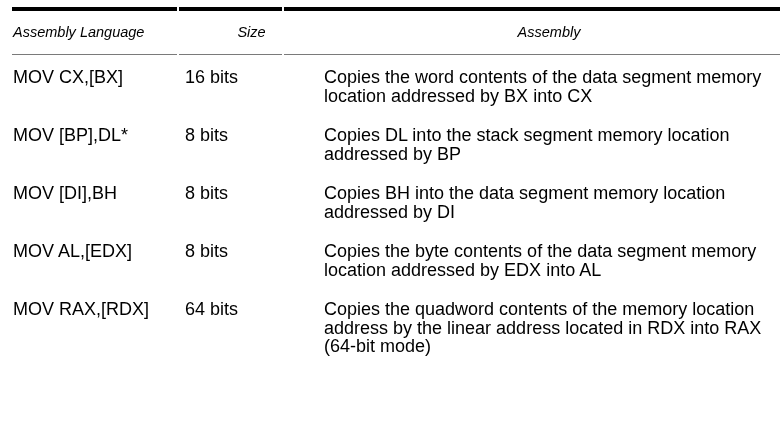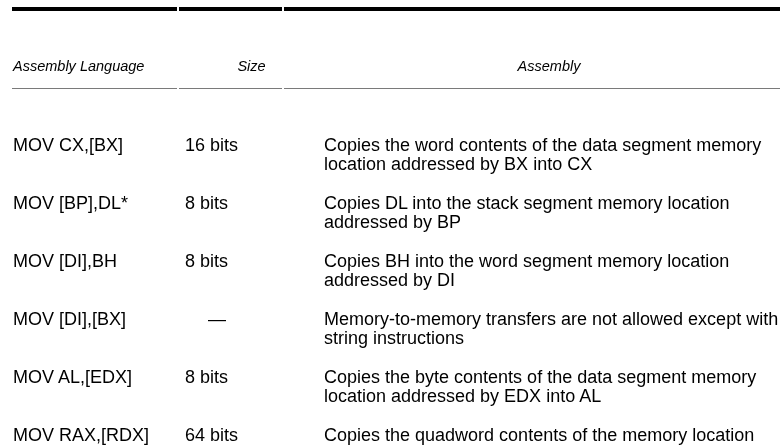--- a/index.html
+++ b/index.html
@@ -44,21 +44,20 @@
     width: 2px;
     background: #ffffff;
   }
   .rule-top .gap.g1, .rule-head .gap.g1 { left: 165px; }
   .rule-top .gap.g2, .rule-head .gap.g2 { left: 270px; }
 
   table.moves {
     width: 100%;
     border-collapse: collapse;
     table-layout: fixed;
-    margin-top: 34px;
   }
 
   col.c-asm  { width: 172px; }
   col.c-size { width: 134px; }
   col.c-op   { width: 462px; }
 
   thead th {
     font-style: italic;
     font-weight: normal;
     font-size: 14.5px;
@@ -133,26 +132,21 @@
         <td class="op">Copies the word contents of the data segment memory location addressed by BX into CX</td>
       </tr>
       <tr>
         <td class="asm">MOV [BP],DL*</td>
         <td class="size">8 bits</td>
         <td class="op">Copies DL into the stack segment memory location addressed by BP</td>
       </tr>
       <tr>
         <td class="asm">MOV [DI],BH</td>
         <td class="size">8 bits</td>
-        <td class="op">Copies BH into the word segment memory location addressed by DI</td>
-      </tr>
-      <tr>
-        <td class="asm">MOV [DI],[BX]</td>
-        <td class="size dash">—</td>
-        <td class="op">Memory-to-memory transfers are not allowed except with string instructions</td>
+        <td class="op">Copies BH into the data segment memory location addressed by DI</td>
       </tr>
       <tr>
         <td class="asm">MOV AL,[EDX]</td>
         <td class="size">8 bits</td>
         <td class="op">Copies the byte contents of the data segment memory location addressed by EDX into AL</td>
       </tr>
       <tr>
         <td class="asm">MOV RAX,[RDX]</td>
         <td class="size">64 bits</td>
         <td class="op">Copies the quadword contents of the memory location address by the linear address located in RDX into RAX (64-bit mode)</td>

